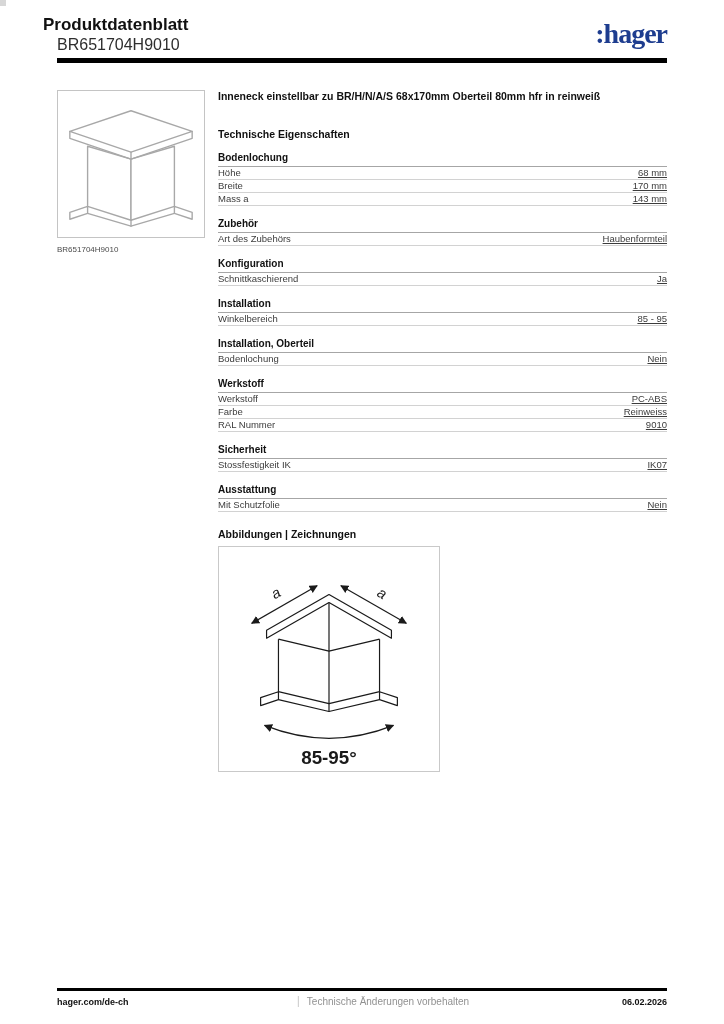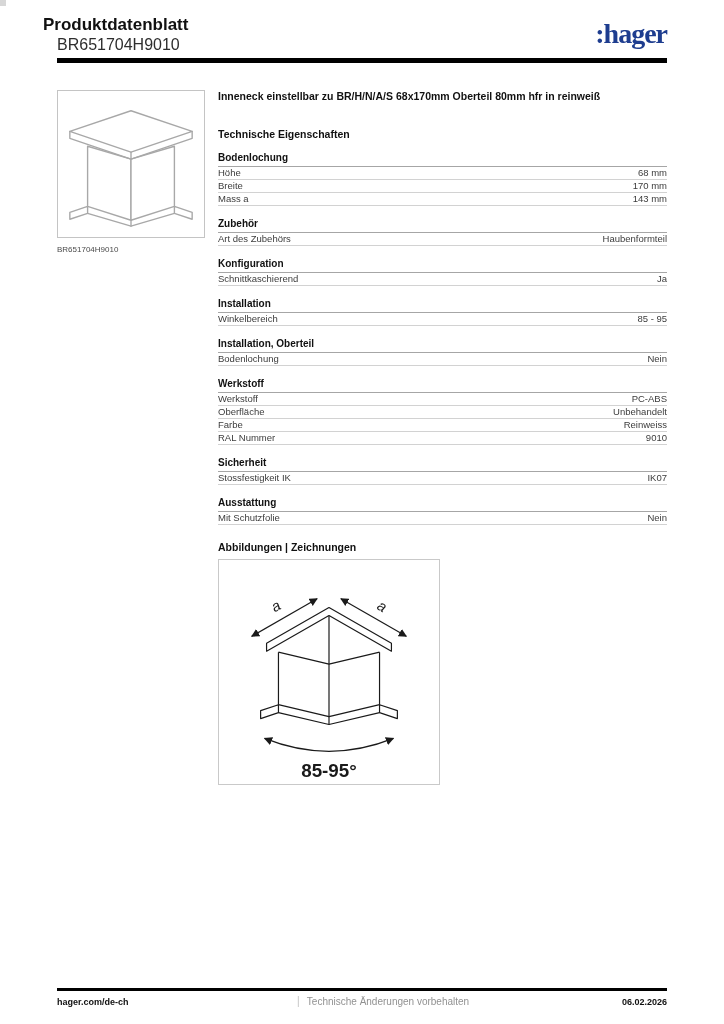--- a/index.html
+++ b/index.html
@@ -45,21 +45,21 @@
     margin: 0; font-size: 10px; font-weight: bold; color: #111;
     line-height: 11px; padding-bottom: 3px;
     border-bottom: 1px solid #a6a6a6;
   }
   .spec-row {
     display: flex; justify-content: space-between;
     font-size: 9.5px; line-height: 10px; color: #3c3c3c;
     padding: 1px 0 1px 0;
     border-bottom: 1px solid #d2d2d2;
   }
-  .spec-value { text-align: right; }
+  .spec-value { text-align: right; text-decoration: underline; }
 
   .drawings-heading { font-size: 10.5px; font-weight: bold; margin-top: 16px; line-height: 12px; color: #111; }
   .drawing-box {
     margin-top: 6px; width: 222px; height: 226px;
     border: 1px solid #c9c9c9; background: #fff;
   }
   .drawing-box svg { display: block; width: 100%; height: 100%; }
 
   
   .footer-rule { position: absolute; left: 57px; right: 57px; top: 988px; height: 3px; background: #000; }
@@ -154,24 +154,20 @@
       <span class="spec-label">Bodenlochung</span>
       <span class="spec-value">Nein</span>
     </div>
   </div>
 
   <div class="spec-section">
     <h3 class="spec-title">Werkstoff</h3>
     <div class="spec-row">
       <span class="spec-label">Werkstoff</span>
       <span class="spec-value">PC-ABS</span>
-    </div>
-    <div class="spec-row">
-      <span class="spec-label">Oberfläche</span>
-      <span class="spec-value">Unbehandelt</span>
     </div>
     <div class="spec-row">
       <span class="spec-label">Farbe</span>
       <span class="spec-value">Reinweiss</span>
     </div>
     <div class="spec-row">
       <span class="spec-label">RAL Nummer</span>
       <span class="spec-value">9010</span>
     </div>
   </div>

